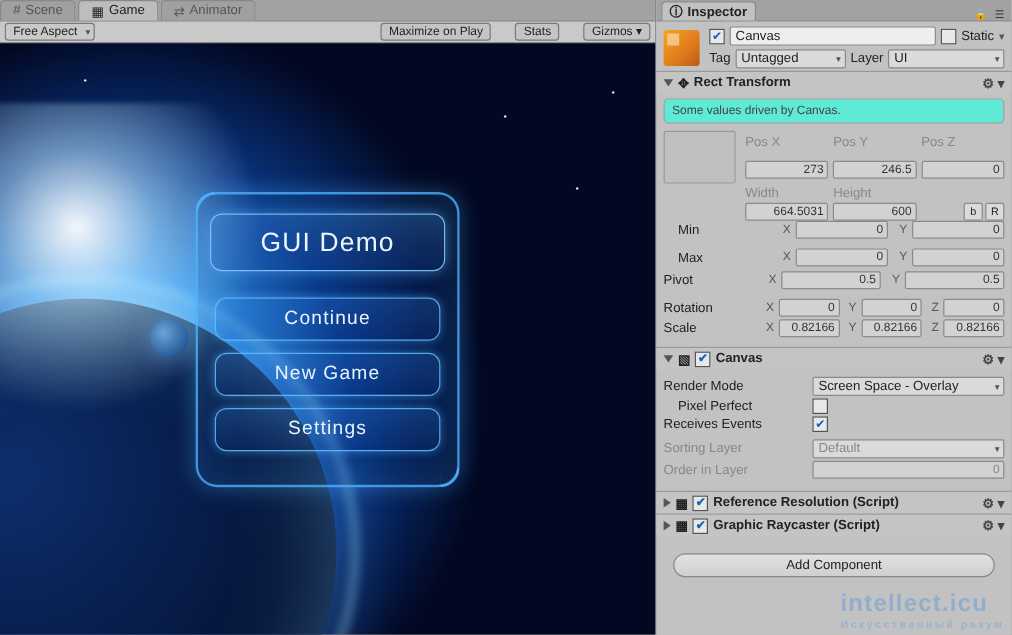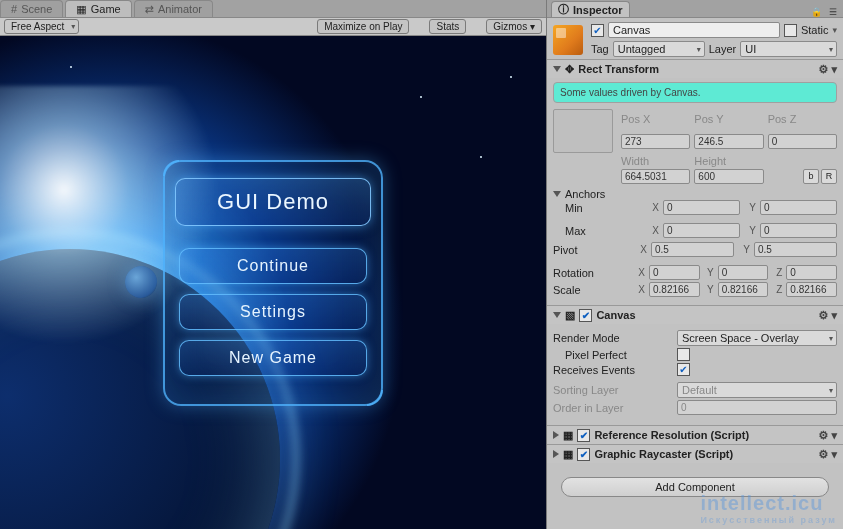--- a/index.html
+++ b/index.html
@@ -55,21 +55,21 @@
 
 .comp { border-top:1px solid #999; }
 .comp-hd { display:flex; align-items:center; gap:4px; height:18px; padding:0 6px; background:#c4c4c4; font-weight:bold;}
 .tri { width:0;height:0;border-left:4px solid transparent;border-right:4px solid transparent;border-top:6px solid #555;}
 .tri.right{border-top:4px solid transparent;border-bottom:4px solid transparent;border-left:6px solid #555;border-right:none;}
 .gear { margin-left:auto; font-size:11px; color:#444;}
 .comp-body { padding:4px 6px 8px; font-size:11px;}
 .note { background:#5eead4; border:1px solid #a0a0a0; border-radius:4px; padding:4px 6px; font-size:10px; margin-bottom:6px; color:#444;}
 .grid2 { display:grid; grid-template-columns: 78px 12px 1fr 12px 1fr; gap:8px 4px; align-items:center;}
 .thumb { grid-row: span 2; width:60px; height:44px; background:#bfbfbf; border:1px solid #9a9a9a; border-radius:2px;}
-.nfield { height:15px; border:1px solid #8a8a8a; background:#d2d2d2; border-radius:2px; padding:0 3px; font-size:10px; line-height:13px; color:#333;}
+.nfield { height:15px; border:1px solid #8a8a8a; background:#d2d2d2; border-radius:2px; padding:0 3px; font-size:10px; line-height:13px; color:#333;text-align:right;}
 .mini { width:16px; height:15px; border:1px solid #8a8a8a; background:#dadada; border-radius:2px; font-size:9px; text-align:center; line-height:13px;}
 .axis {font-size:10px;color:#555;text-align:right;}
 .sub { padding-left:12px;}
 .prop-row{display:grid;grid-template-columns:120px 1fr;gap:4px;align-items:center;margin:2px 0;}
 .addcomp{ margin:14px 14px 10px; height:20px; border:1px solid #888; border-radius:10px; background:linear-gradient(#e2e2e2,#cfcfcf); text-align:center; line-height:18px; font-size:11px;}
 
 .water{position:absolute; right:6px; bottom:4px; font-size:20px; color:rgba(90,150,220,.45); font-weight:bold; letter-spacing:1px; pointer-events:none;}
 .water small{display:block;font-size:9px;letter-spacing:2px;color:rgba(90,150,220,.35);text-align:right;}
 </style>
 </head>
@@ -106,22 +106,22 @@
       <div class="moon"></div>
       <div class="star" style="left:420px;top:60px"></div>
       <div class="star" style="left:480px;top:120px"></div>
       <div class="star" style="left:510px;top:40px"></div>
       <div class="star" style="left:70px;top:30px"></div>
 
       <div class="menu">
         <div class="menu-frame">
           <div class="menu-title">GUI Demo</div>
           <div class="menu-btn">Continue</div>
+          <div class="menu-btn">New Game</div>
           <div class="menu-btn">Settings</div>
-          <div class="menu-btn">New Game</div>
         </div>
       </div>
     </div>
   </div>
 
   <div class="right">
     <div class="rtabbar">
       <div class="rtab">
         <span>ⓘ</span>
         <span>Inspector</span>
@@ -176,24 +176,20 @@
           <span></span>
           <div></div>
           <div class="nfield">664.5031</div>
           <div class="nfield">600</div>
           <div class="row" style="gap:2px;justify-content:flex-end">
             <div class="mini">b</div>
             <div class="mini">R</div>
           </div>
         </div>
 
-        <div class="row" style="margin-top:4px">
-            <div class="tri"></div>
-            <span class="lbl">Anchors</span>
-          </div>
         <div class="grid2 sub">
           <span class="lbl">Min</span>
           <span class="axis">X</span>
           <div class="nfield">0</div>
           <span class="axis">Y</span>
           <div class="nfield">0</div>
           <span class="lbl">Max</span>
           <span class="axis">X</span>
           <div class="nfield">0</div>
           <span class="axis">Y</span>

